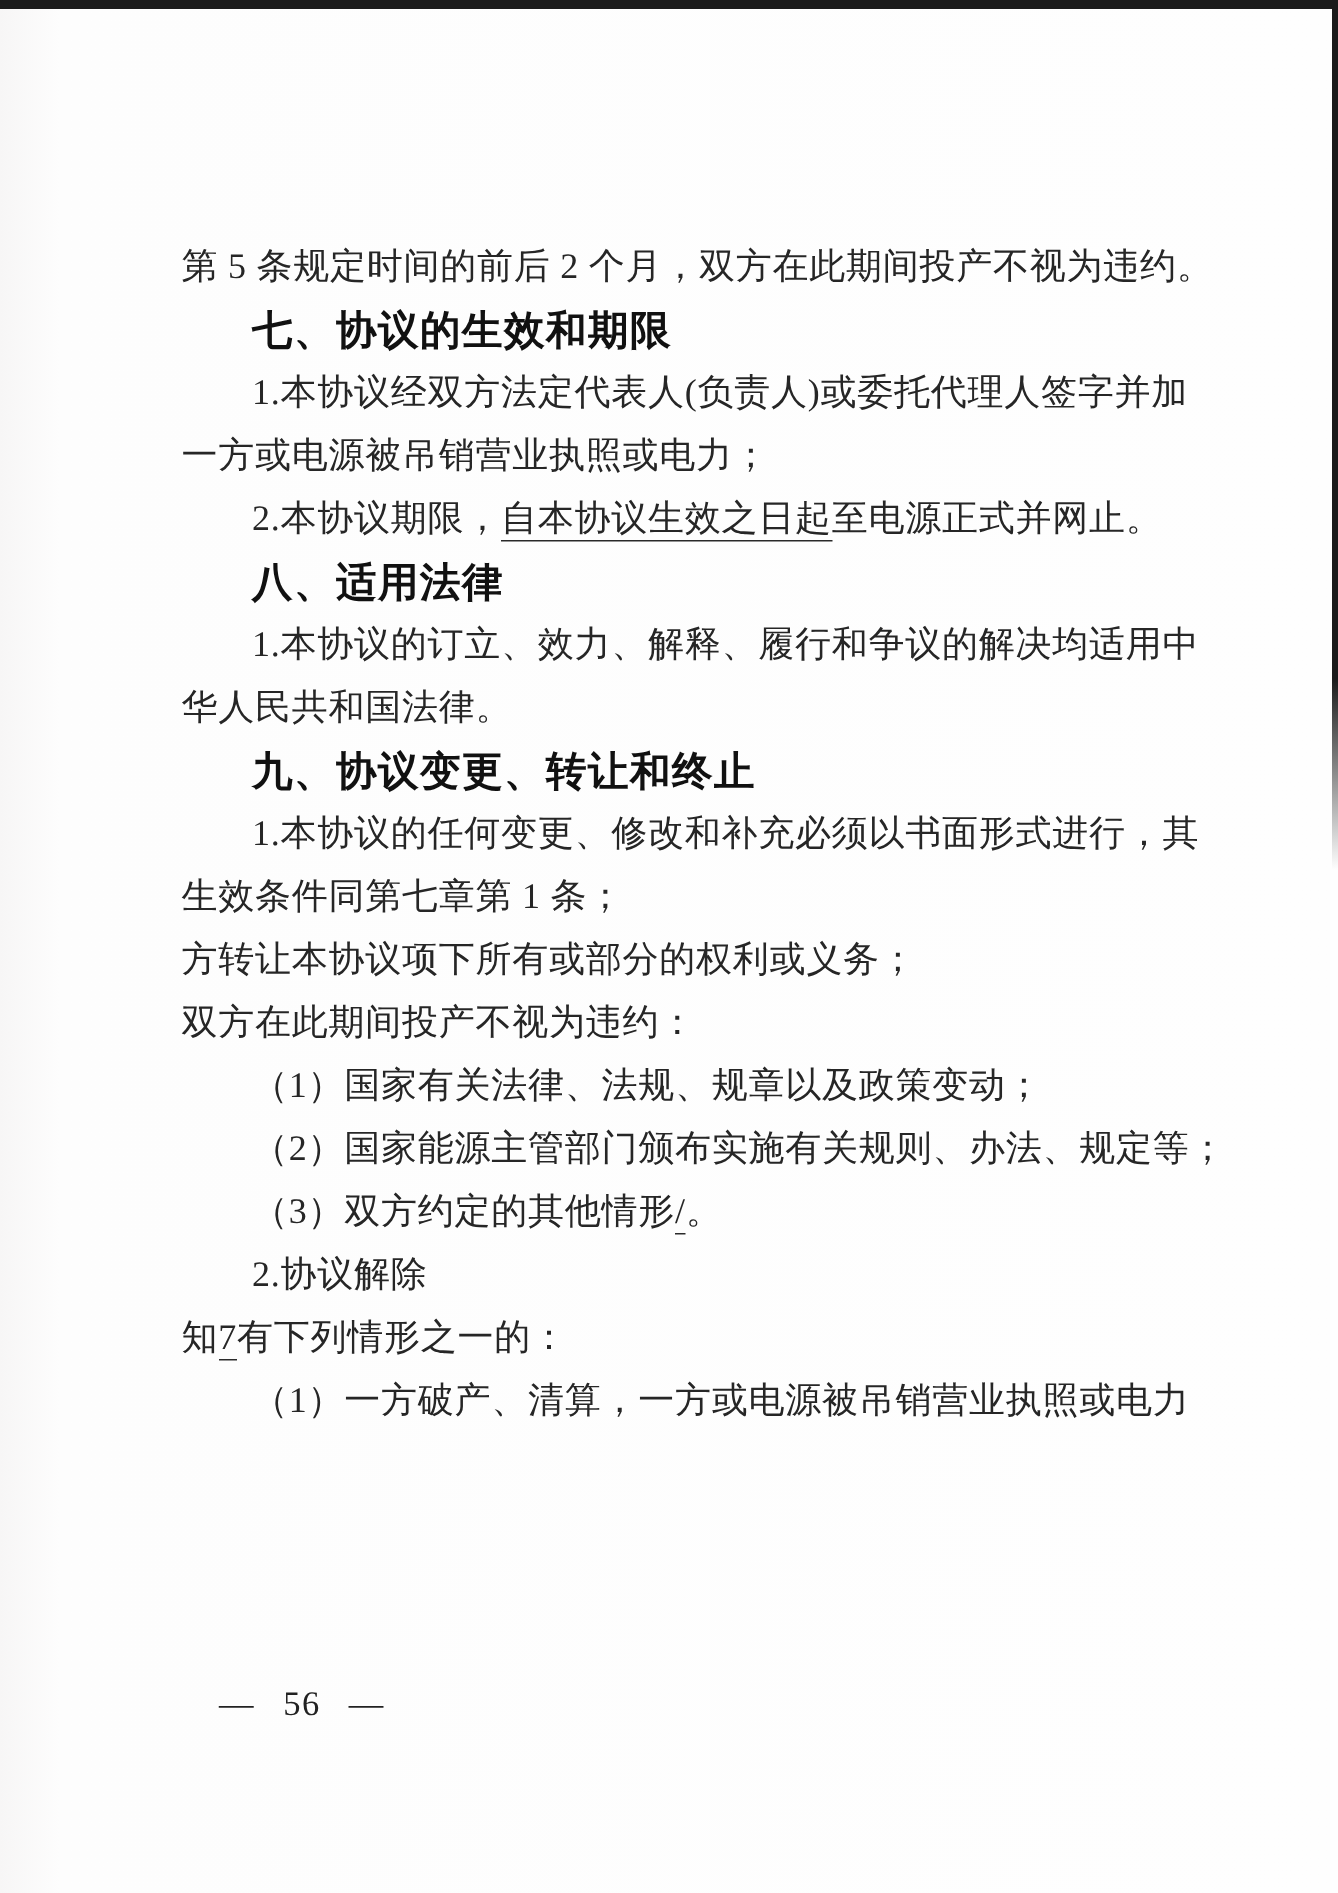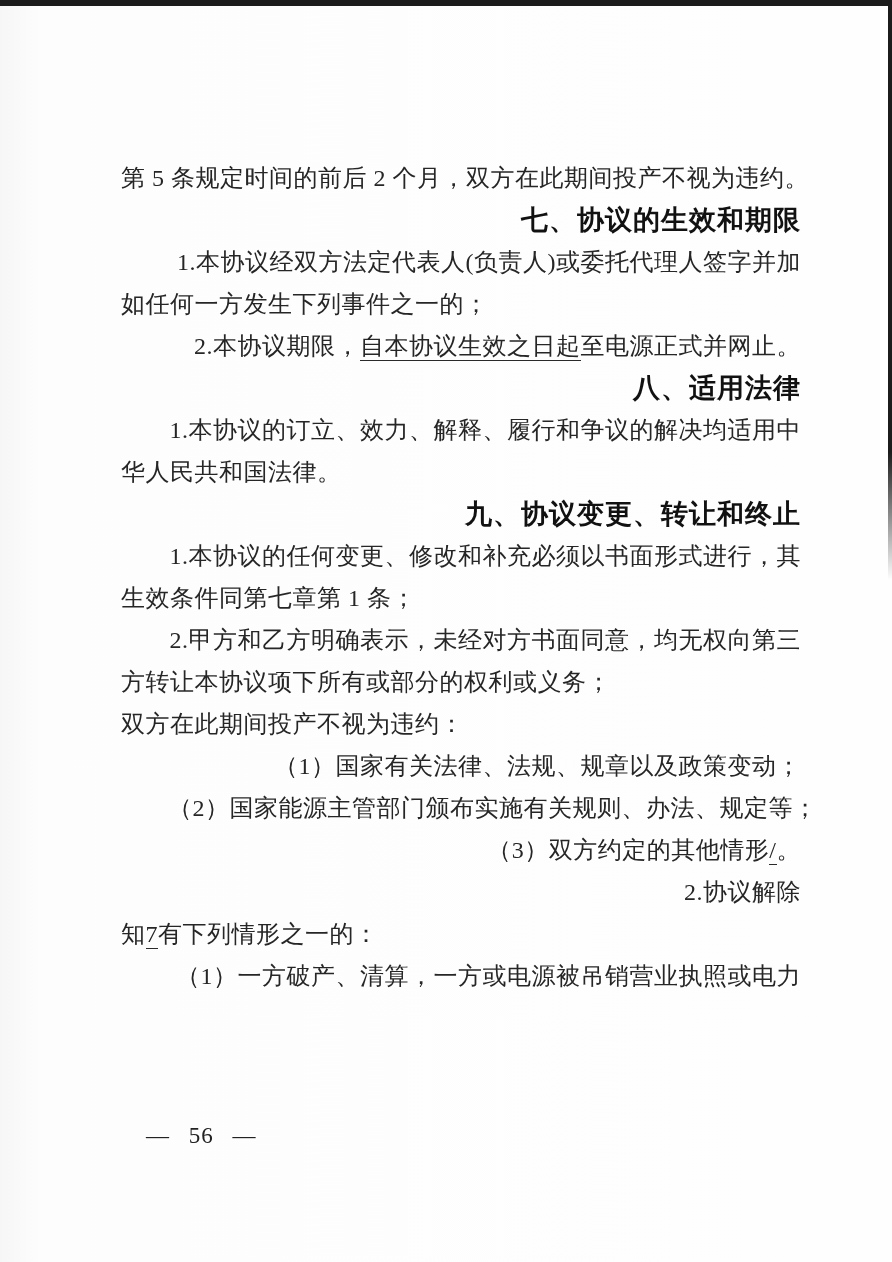--- a/index.html
+++ b/index.html
@@ -39,21 +39,20 @@
   }
   .line {
     height: 42px;
     line-height: 42px;
     font-size: 24px;
     white-space: nowrap;
     letter-spacing: 0.5px;
   }
   .line.indent {
     padding-left: 47px;
-    text-align: right;
   }
   .line.heading {
     font-family: "Liberation Sans", "DejaVu Sans", sans-serif;
     font-weight: 700;
     font-size: 27px;
     color: #111111;
     letter-spacing: 1px;
   }
   .u {
     display: inline-block;
@@ -75,29 +74,28 @@
 <body>
 
 <div class="page">
   <div class="scan-edge-top"></div>
   <div class="scan-edge-right"></div>
 
   <div class="content" id="doc-content">
       <div class="line"><span>第 5 条规定时间的前后 2 个月，双方在此期间投产不视为违约。</span></div>
       <div class="line heading indent"><span>七、协议的生效和期限</span></div>
       <div class="line indent"><span>1.本协议经双方法定代表人(负责人)或委托代理人签字并加</span></div>
-      <div class="line"><span>如任何一方发生下列事件之一的；</span></div>
+      <div class="line"><span>一方或电源被吊销营业执照或电力；</span></div>
       <div class="line indent"><span>2.本协议期限，</span><span class="u">自本协议生效之日起</span><span>至电源正式并网止。</span></div>
       <div class="line heading indent"><span>八、适用法律</span></div>
       <div class="line indent"><span>1.本协议的订立、效力、解释、履行和争议的解决均适用中</span></div>
       <div class="line"><span>华人民共和国法律。</span></div>
       <div class="line heading indent"><span>九、协议变更、转让和终止</span></div>
       <div class="line indent"><span>1.本协议的任何变更、修改和补充必须以书面形式进行，其</span></div>
       <div class="line"><span>生效条件同第七章第 1 条；</span></div>
-      <div class="line indent"><span>2.甲方和乙方明确表示，未经对方书面同意，均无权向第三</span></div>
       <div class="line"><span>方转让本协议项下所有或部分的权利或义务；</span></div>
       <div class="line"><span>双方在此期间投产不视为违约：</span></div>
       <div class="line indent"><span>（1）国家有关法律、法规、规章以及政策变动；</span></div>
       <div class="line indent"><span>（2）国家能源主管部门颁布实施有关规则、办法、规定等；</span></div>
       <div class="line indent"><span>（3）双方约定的其他情形</span><span class="u"> / </span><span>。</span></div>
       <div class="line indent"><span>2.协议解除</span></div>
       <div class="line"><span>知</span><span class="u"> 7 </span><span>有下列情形之一的：</span></div>
       <div class="line indent"><span>（1）一方破产、清算，一方或电源被吊销营业执照或电力</span></div>
     </div>
 

